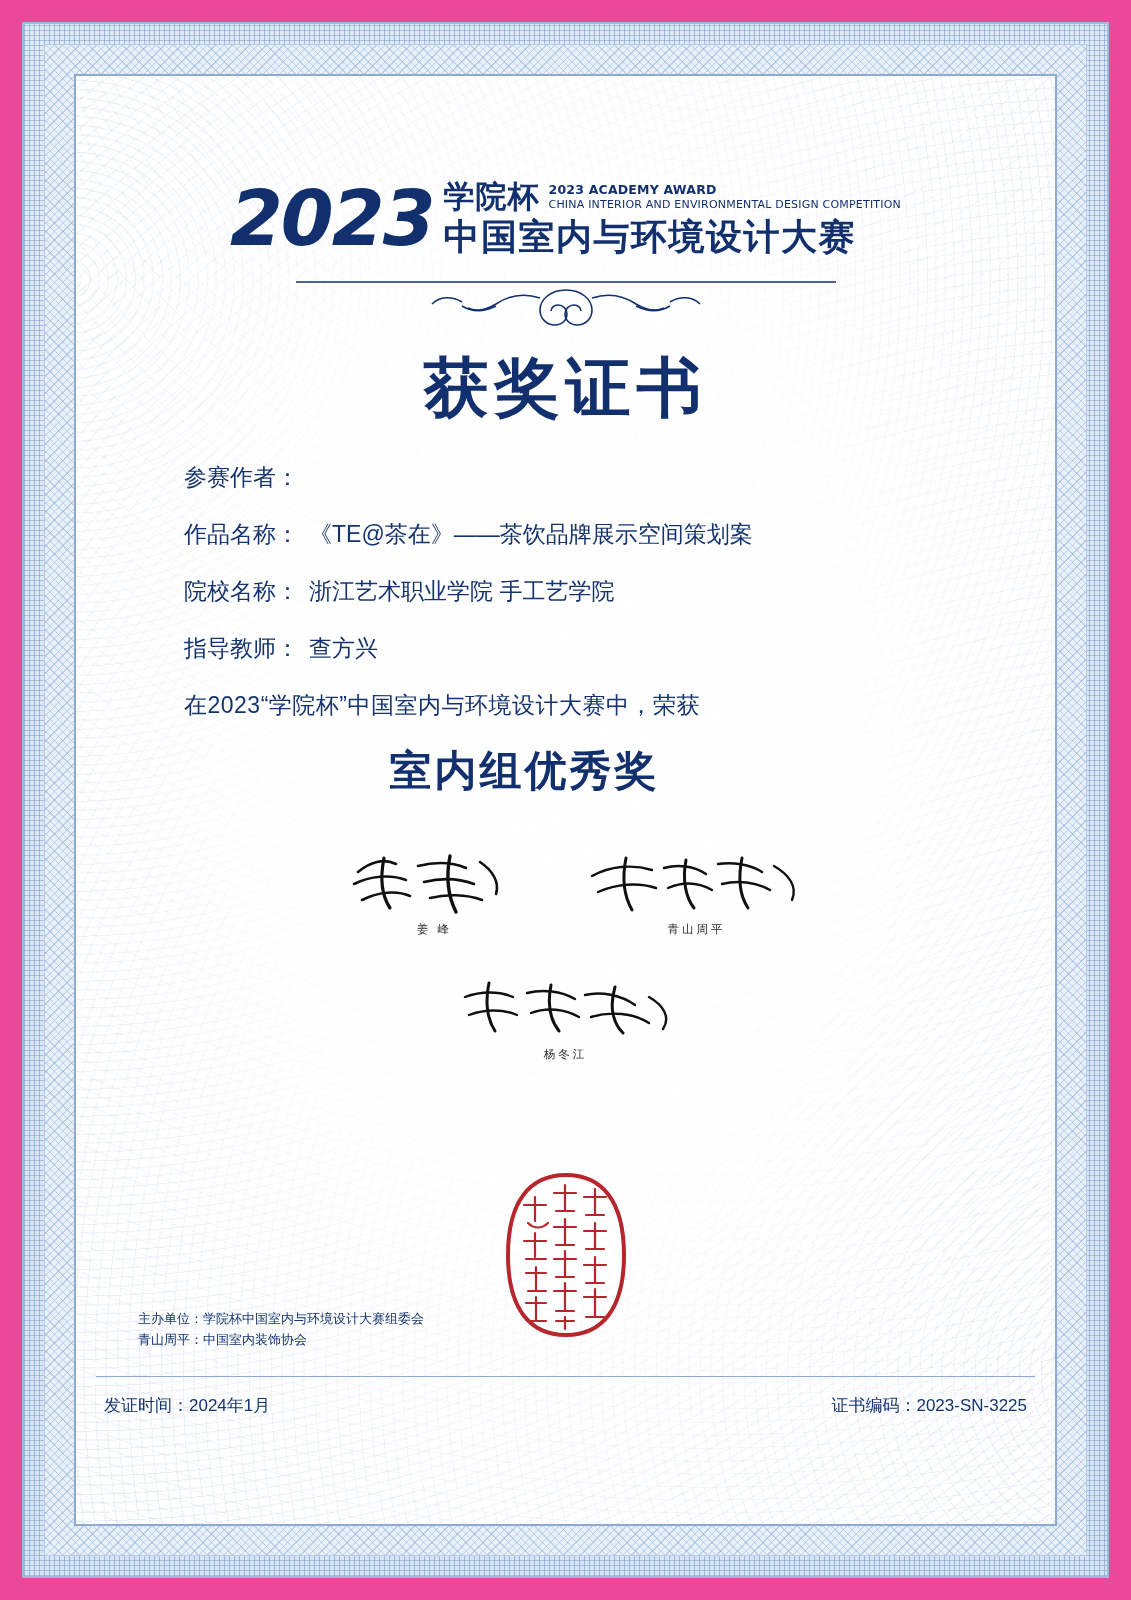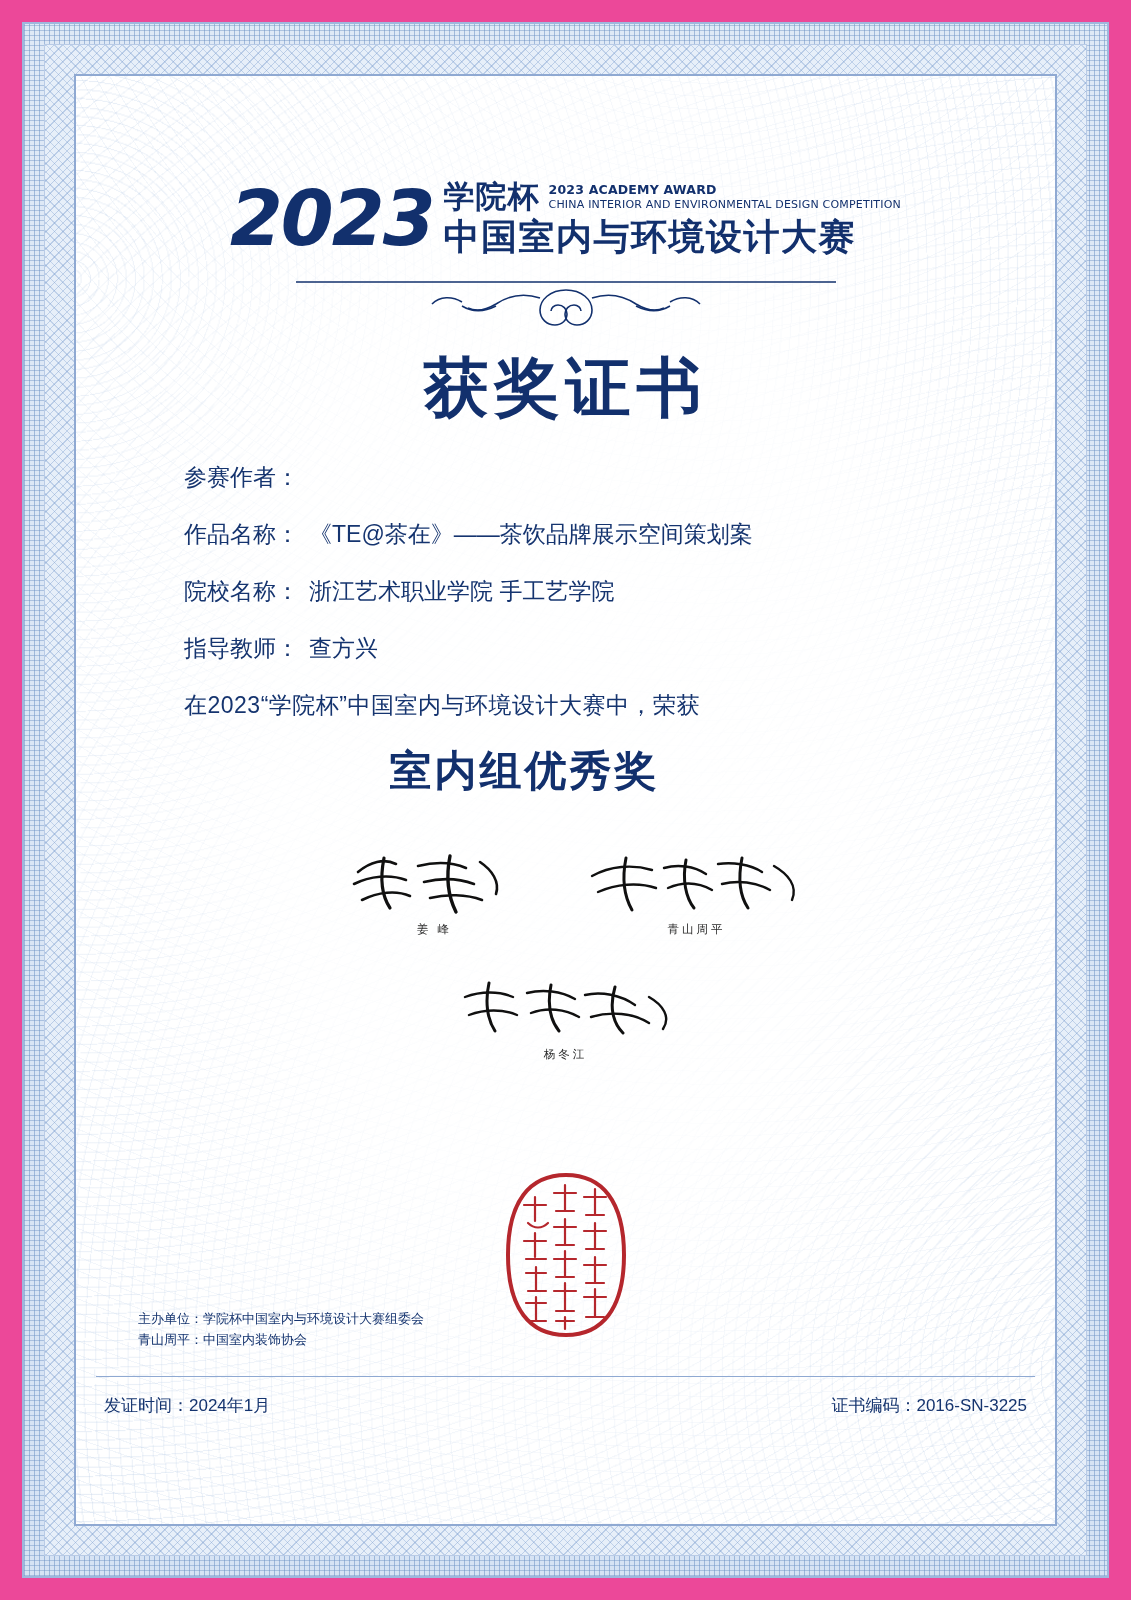--- a/index.html
+++ b/index.html
@@ -482,18 +482,18 @@
       <div>主办单位：学院杯中国室内与环境设计大赛组委会</div>
       <div>青山周平：中国室内装饰协会</div>
     </div>
 
     <div class="footer-rule"></div>
     <div class="footer">
       <div>
         <span>发证时间：</span><span>2024年1月</span>
       </div>
       <div>
-        <span>证书编码：</span><span>2016-SN-3225</span>
+        <span>证书编码：</span><span>2023-SN-3225</span>
       </div>
     </div>
 
   </div>
 </div>
 
 </body></html>

